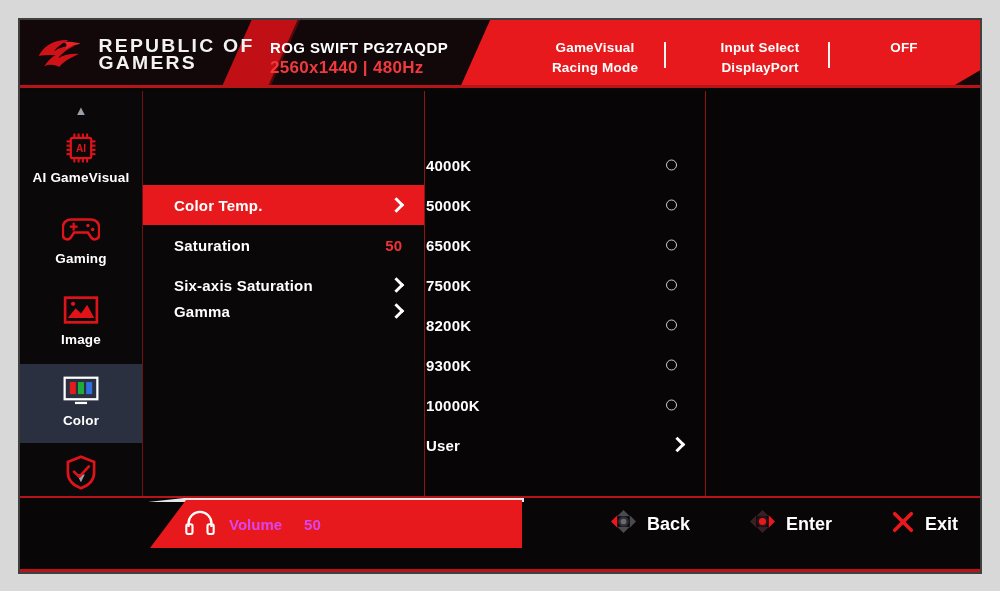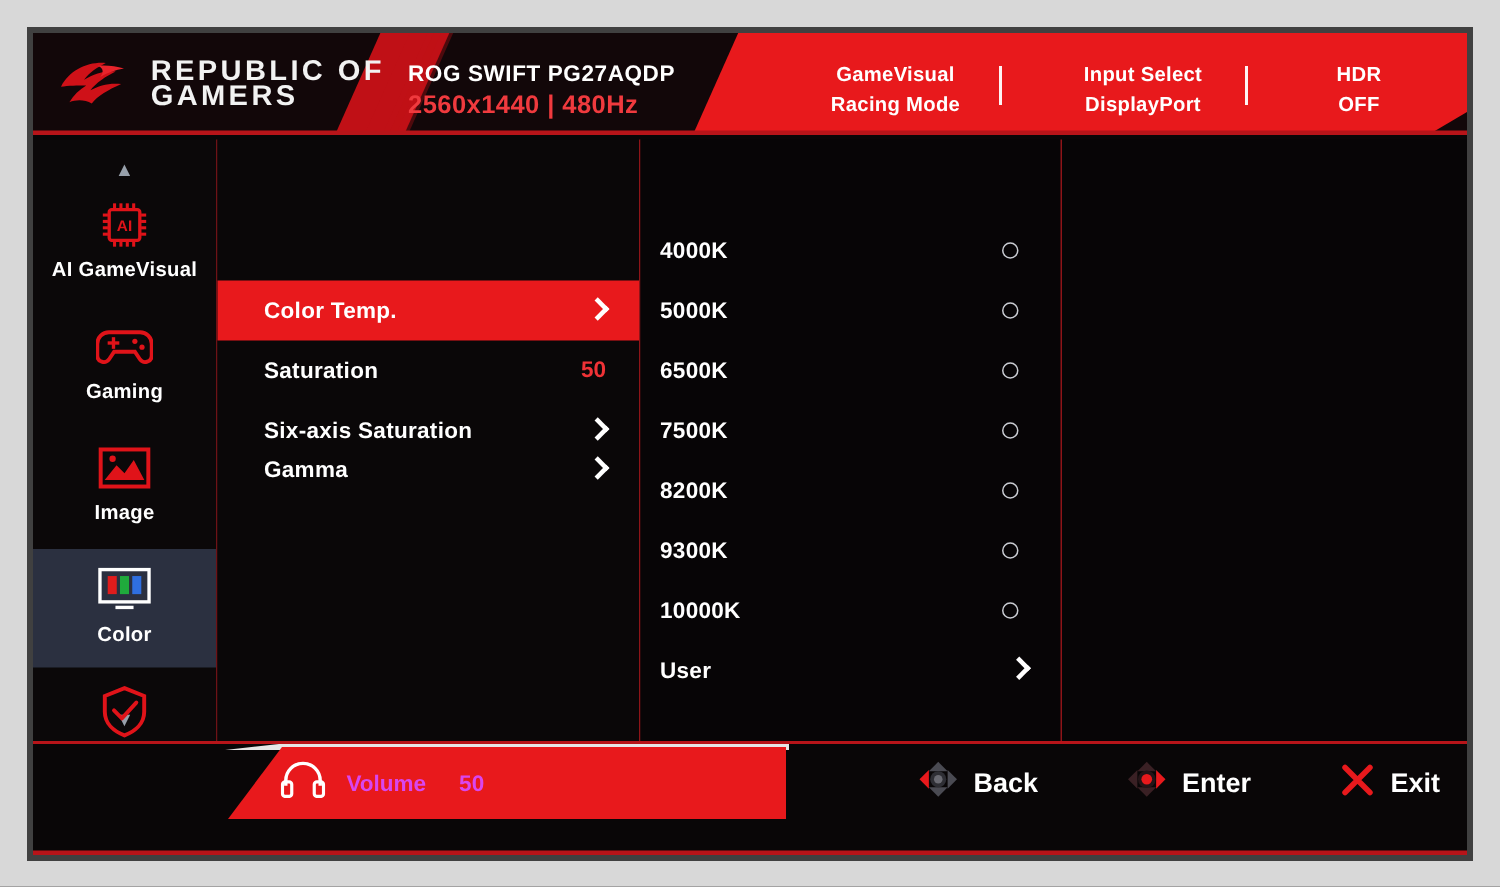--- a/index.html
+++ b/index.html
@@ -7,21 +7,21 @@
     width: 1000px; height: 591px;
     background: #d8d8d8;
     font-family: "Liberation Sans", sans-serif;
     overflow: hidden;
   }
   #osd {
     position: absolute;
     left: 18px; top: 18px;
     width: 964px; height: 556px;
     background: #090607;
-    border: 4px solid #404040;
+    border: 2px solid #404040;
     overflow: hidden;
   }
 
   
   .header {
     position: absolute; left: 0; top: 0;
     width: 964px; height: 68px;
     background: #120709;
     overflow: hidden;
   }
@@ -167,21 +167,21 @@
   .opt-col {
     position: absolute; left: 405px; top: 71px;
     width: 280px; height: 409px;
     background: #070506;
   }
   .opt-row {
     position: absolute; left: 0; width: 280px; height: 40px;
     display: flex; align-items: center;
   }
   .opt-label {
-    margin-left: 13px;
+    margin-left: 1px;
     color: #ffffff; font-size: 15px; font-weight: 700; letter-spacing: .2px;
   }
   .radio {
     position: absolute; right: 28px; top: 50%; transform: translateY(-50%);
     width: 11px; height: 11px; border-radius: 50%;
     border: 1.6px solid #c9ccd2; background: transparent;
   }
   .opt-chev {
     position: absolute; right: 22px; top: 50%;
     transform: translateY(-50%); color: #ffffff;
@@ -274,21 +274,20 @@
       <div>GameVisual</div>
       <div class="hg-val">Racing Mode</div>
     </div>
     <div class="hdr-sep" style="left:644px;"></div>
     <div class="hdr-group" id="hg1" style="left:660px;width:160px;">
       <div>Input Select</div>
       <div class="hg-val">DisplayPort</div>
     </div>
     <div class="hdr-sep" style="left:808px;"></div>
     <div class="hdr-group" id="hg2" style="left:824px;width:120px;">
-      <div>HDR</div>
       <div class="hg-val">OFF</div>
     </div>
     <div class="hdr-underline"></div>
   </div>
 
   <div class="sidebar">
     <div class="scroll-arrow up">▲</div>
     <div class="scroll-arrow down">▼</div>
 
     <div class="side-item" style="top:30px;">

